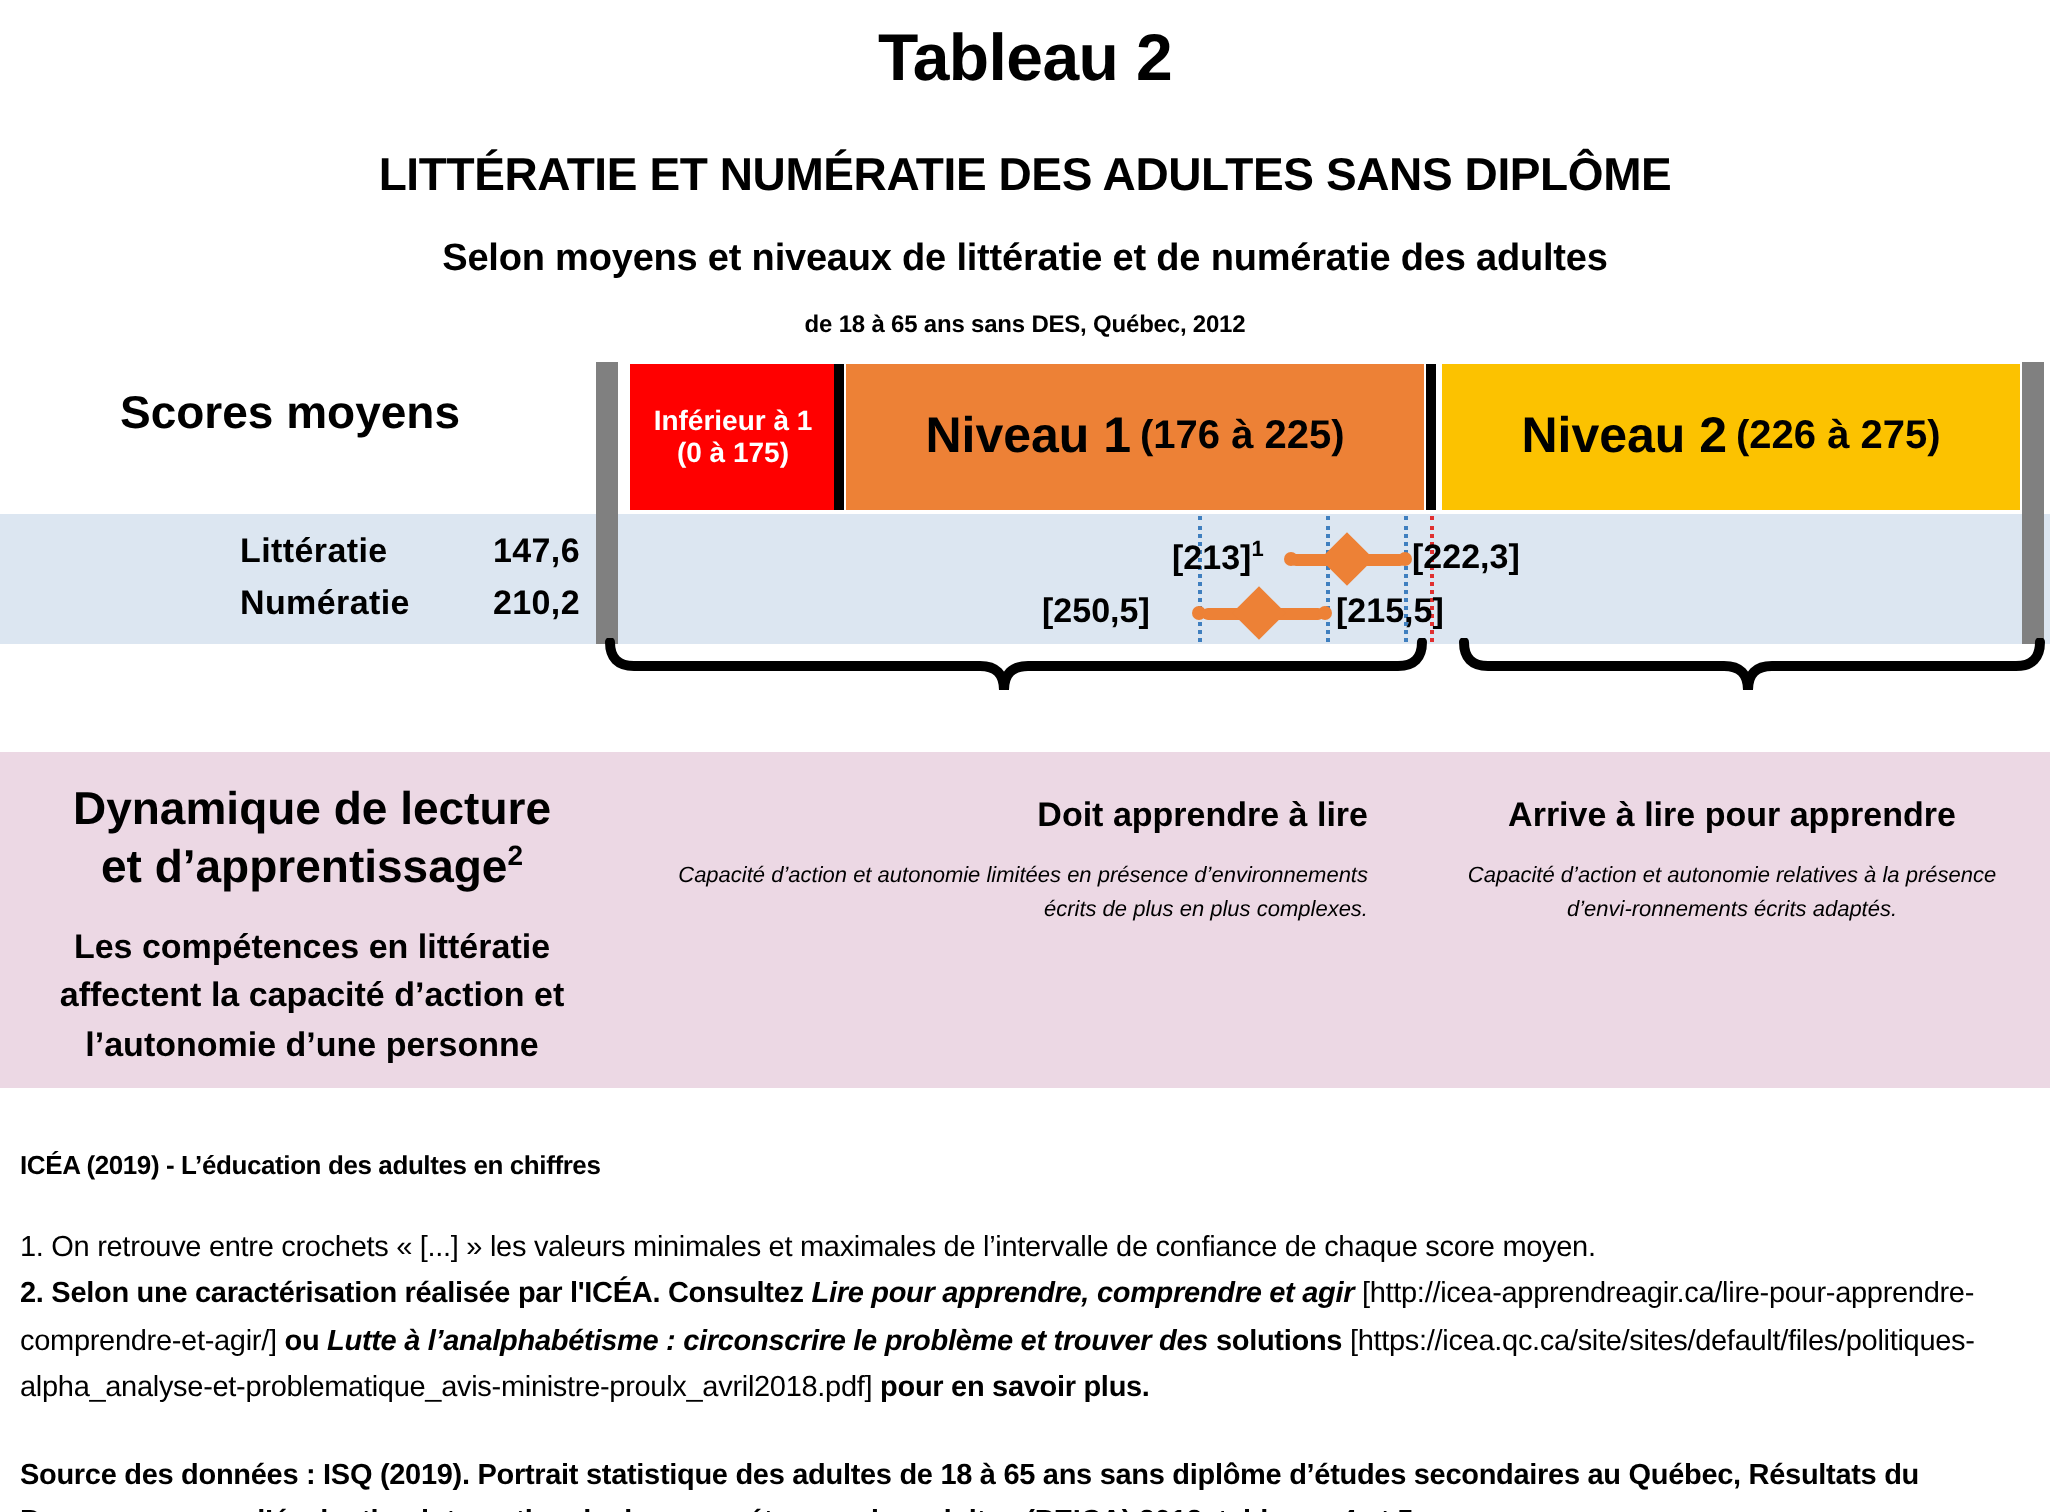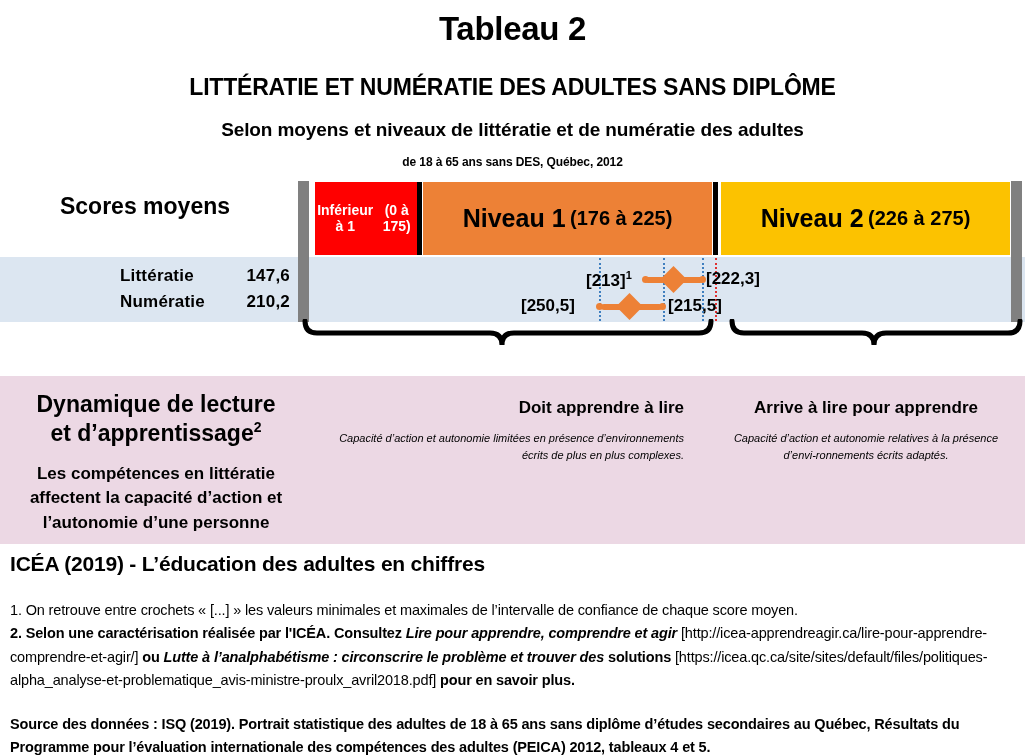--- a/index.html
+++ b/index.html
@@ -82,21 +82,21 @@
     align-items: center;
     justify-content: center;
     text-align: center;
     box-sizing: border-box;
   }
   .band-red {
     left: 315px;
     width: 103px;
     background: #ff0000;
     color: #ffffff;
-    flex-direction: row;
+    flex-direction: column;
     line-height: 1.15;
   }
   .band-red .l1 { font-size: 14px; font-weight: bold; }
   .band-red .l2 { font-size: 14px; font-weight: bold; }
   .band-orange {
     left: 423px;
     width: 289px;
     background: #ed8136;
   }
   .band-yellow {
@@ -238,23 +238,24 @@
   
   .footer {
     position: absolute;
     left: 0;
     top: 552px;
     width: 1025px;
     padding: 0 10px;
     box-sizing: border-box;
   }
   .source-line {
-    font-size: 21px;
+    font-size: 13px;
     font-weight: bold;
     letter-spacing: -0.2px;
+    margin-top: 23px;
   }
   .notes {
     margin-top: 23px;
     font-size: 14.5px;
     line-height: 1.62;
     letter-spacing: -0.15px;
   }
   .notes b { font-weight: bold; }
   .notes i { font-style: italic; font-weight: bold; }
   .notes .url { font-weight: normal; }

